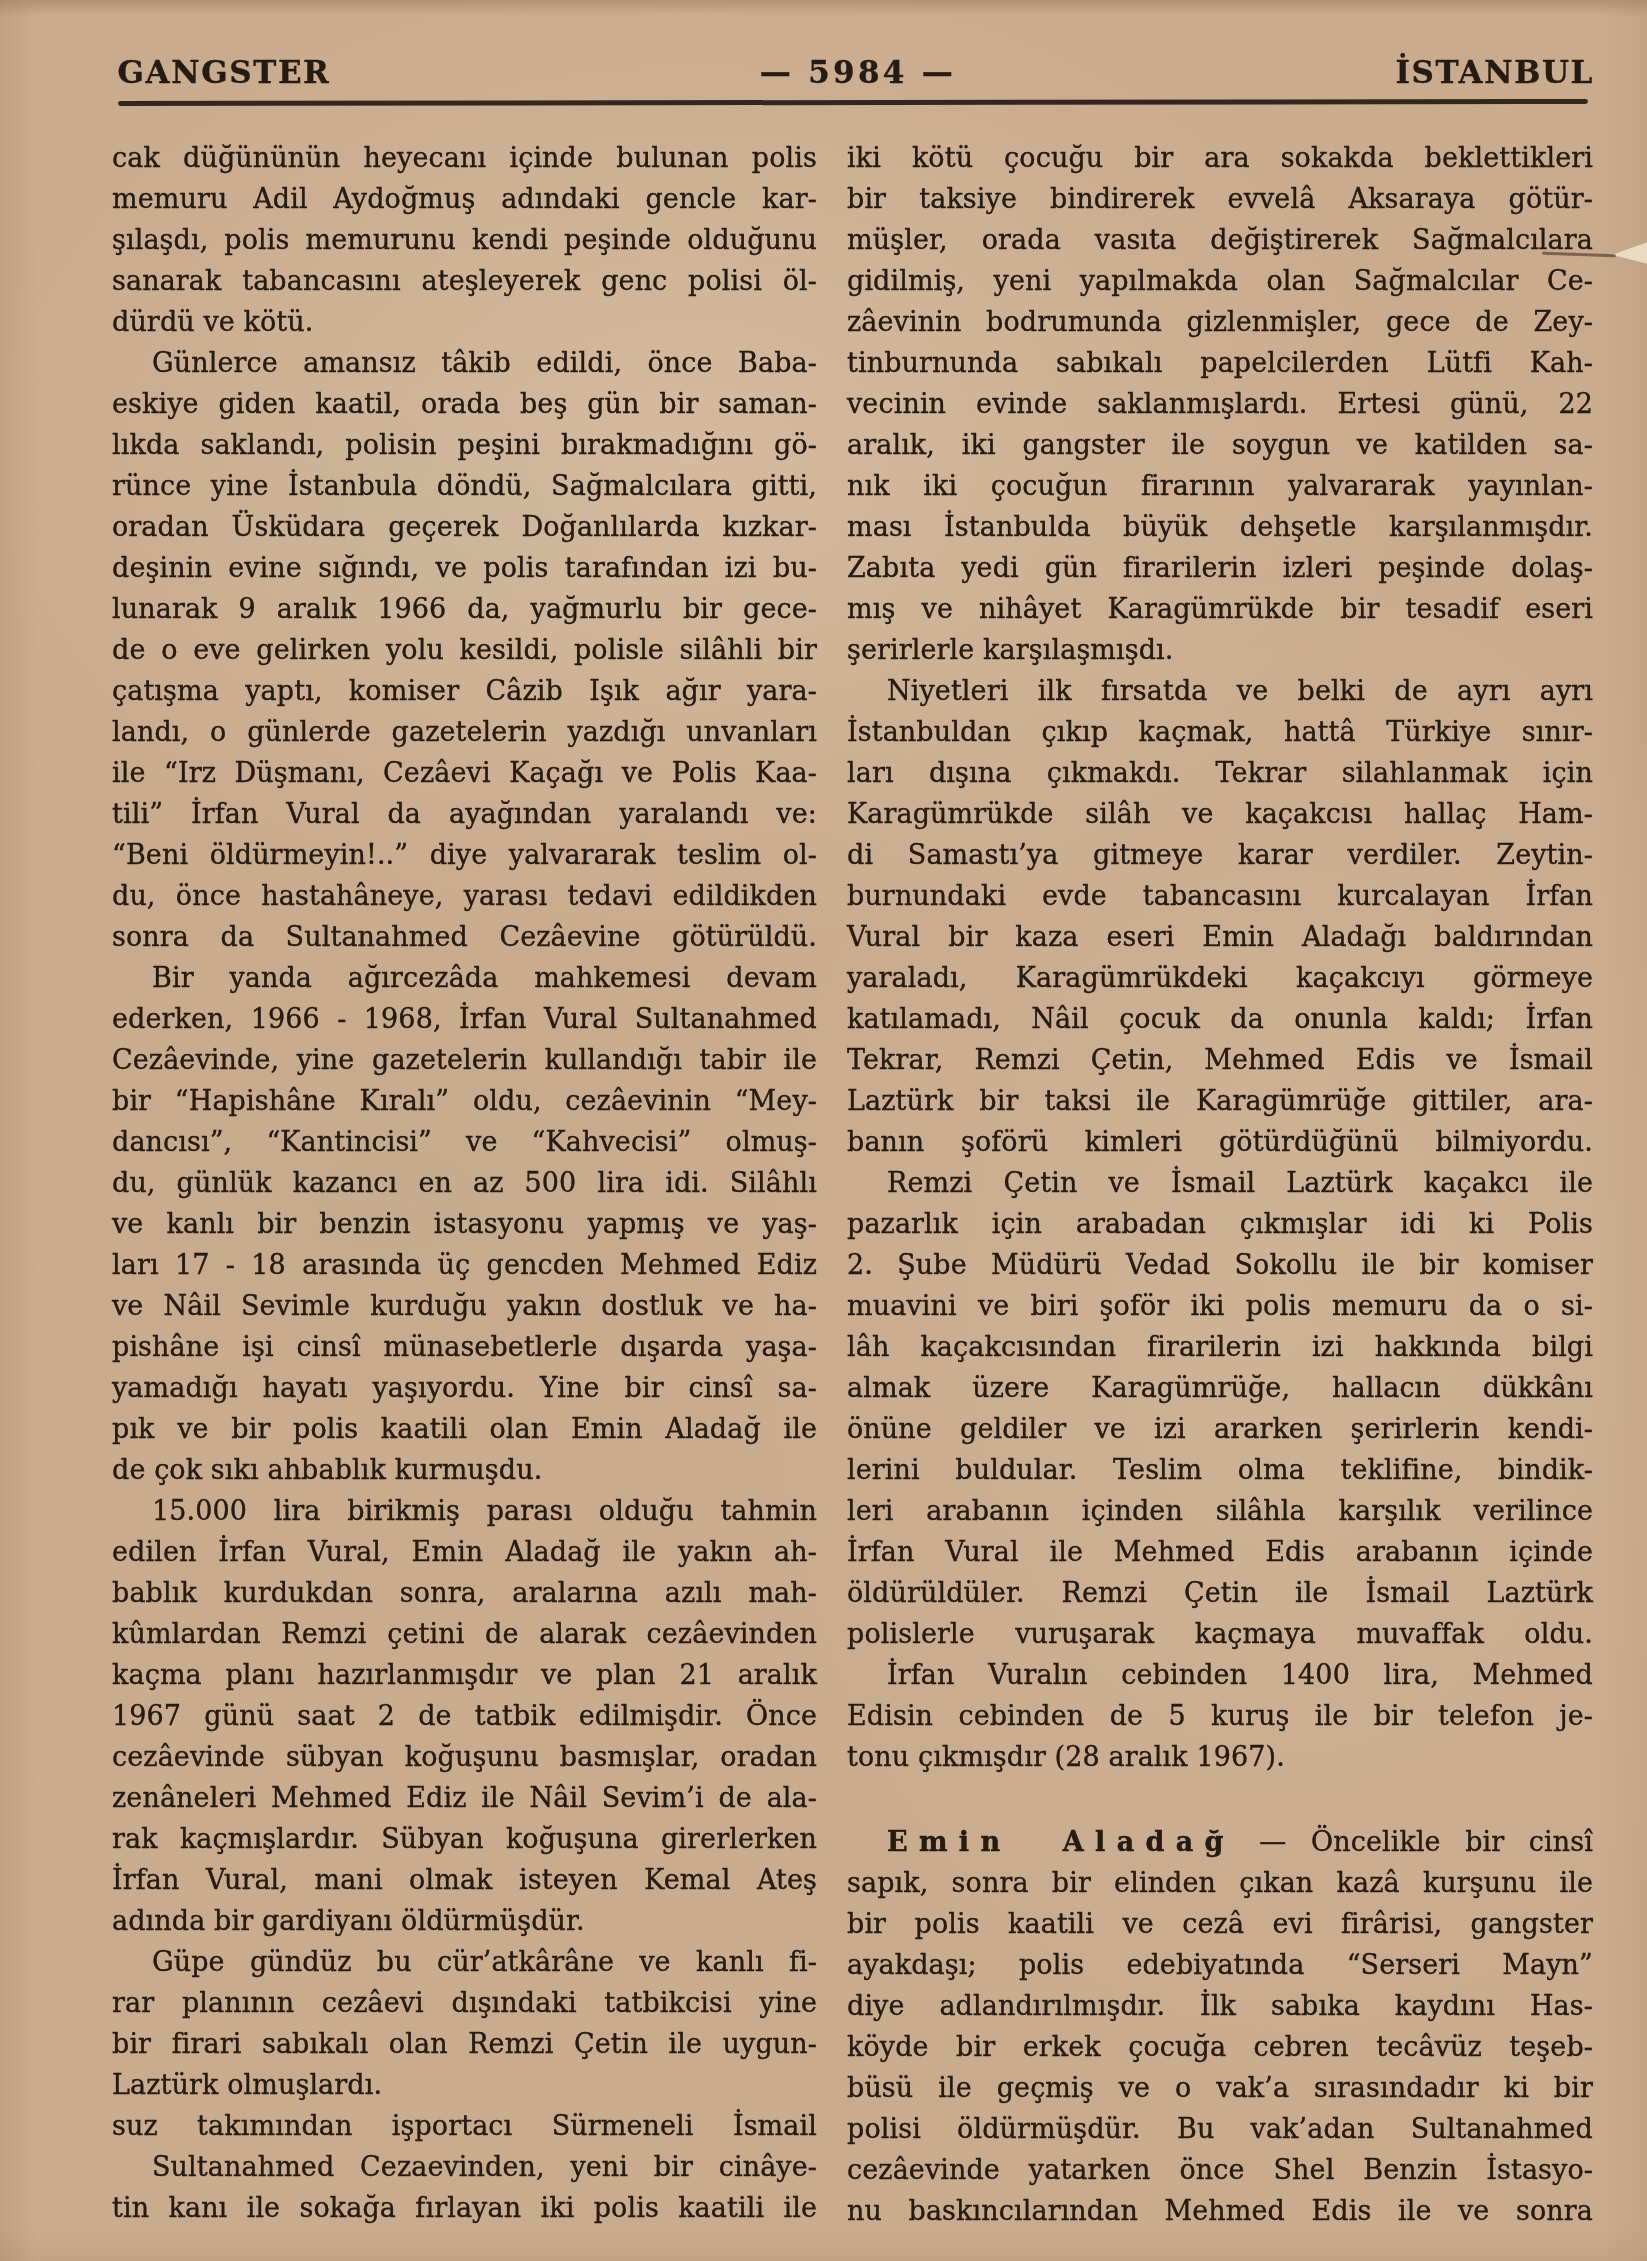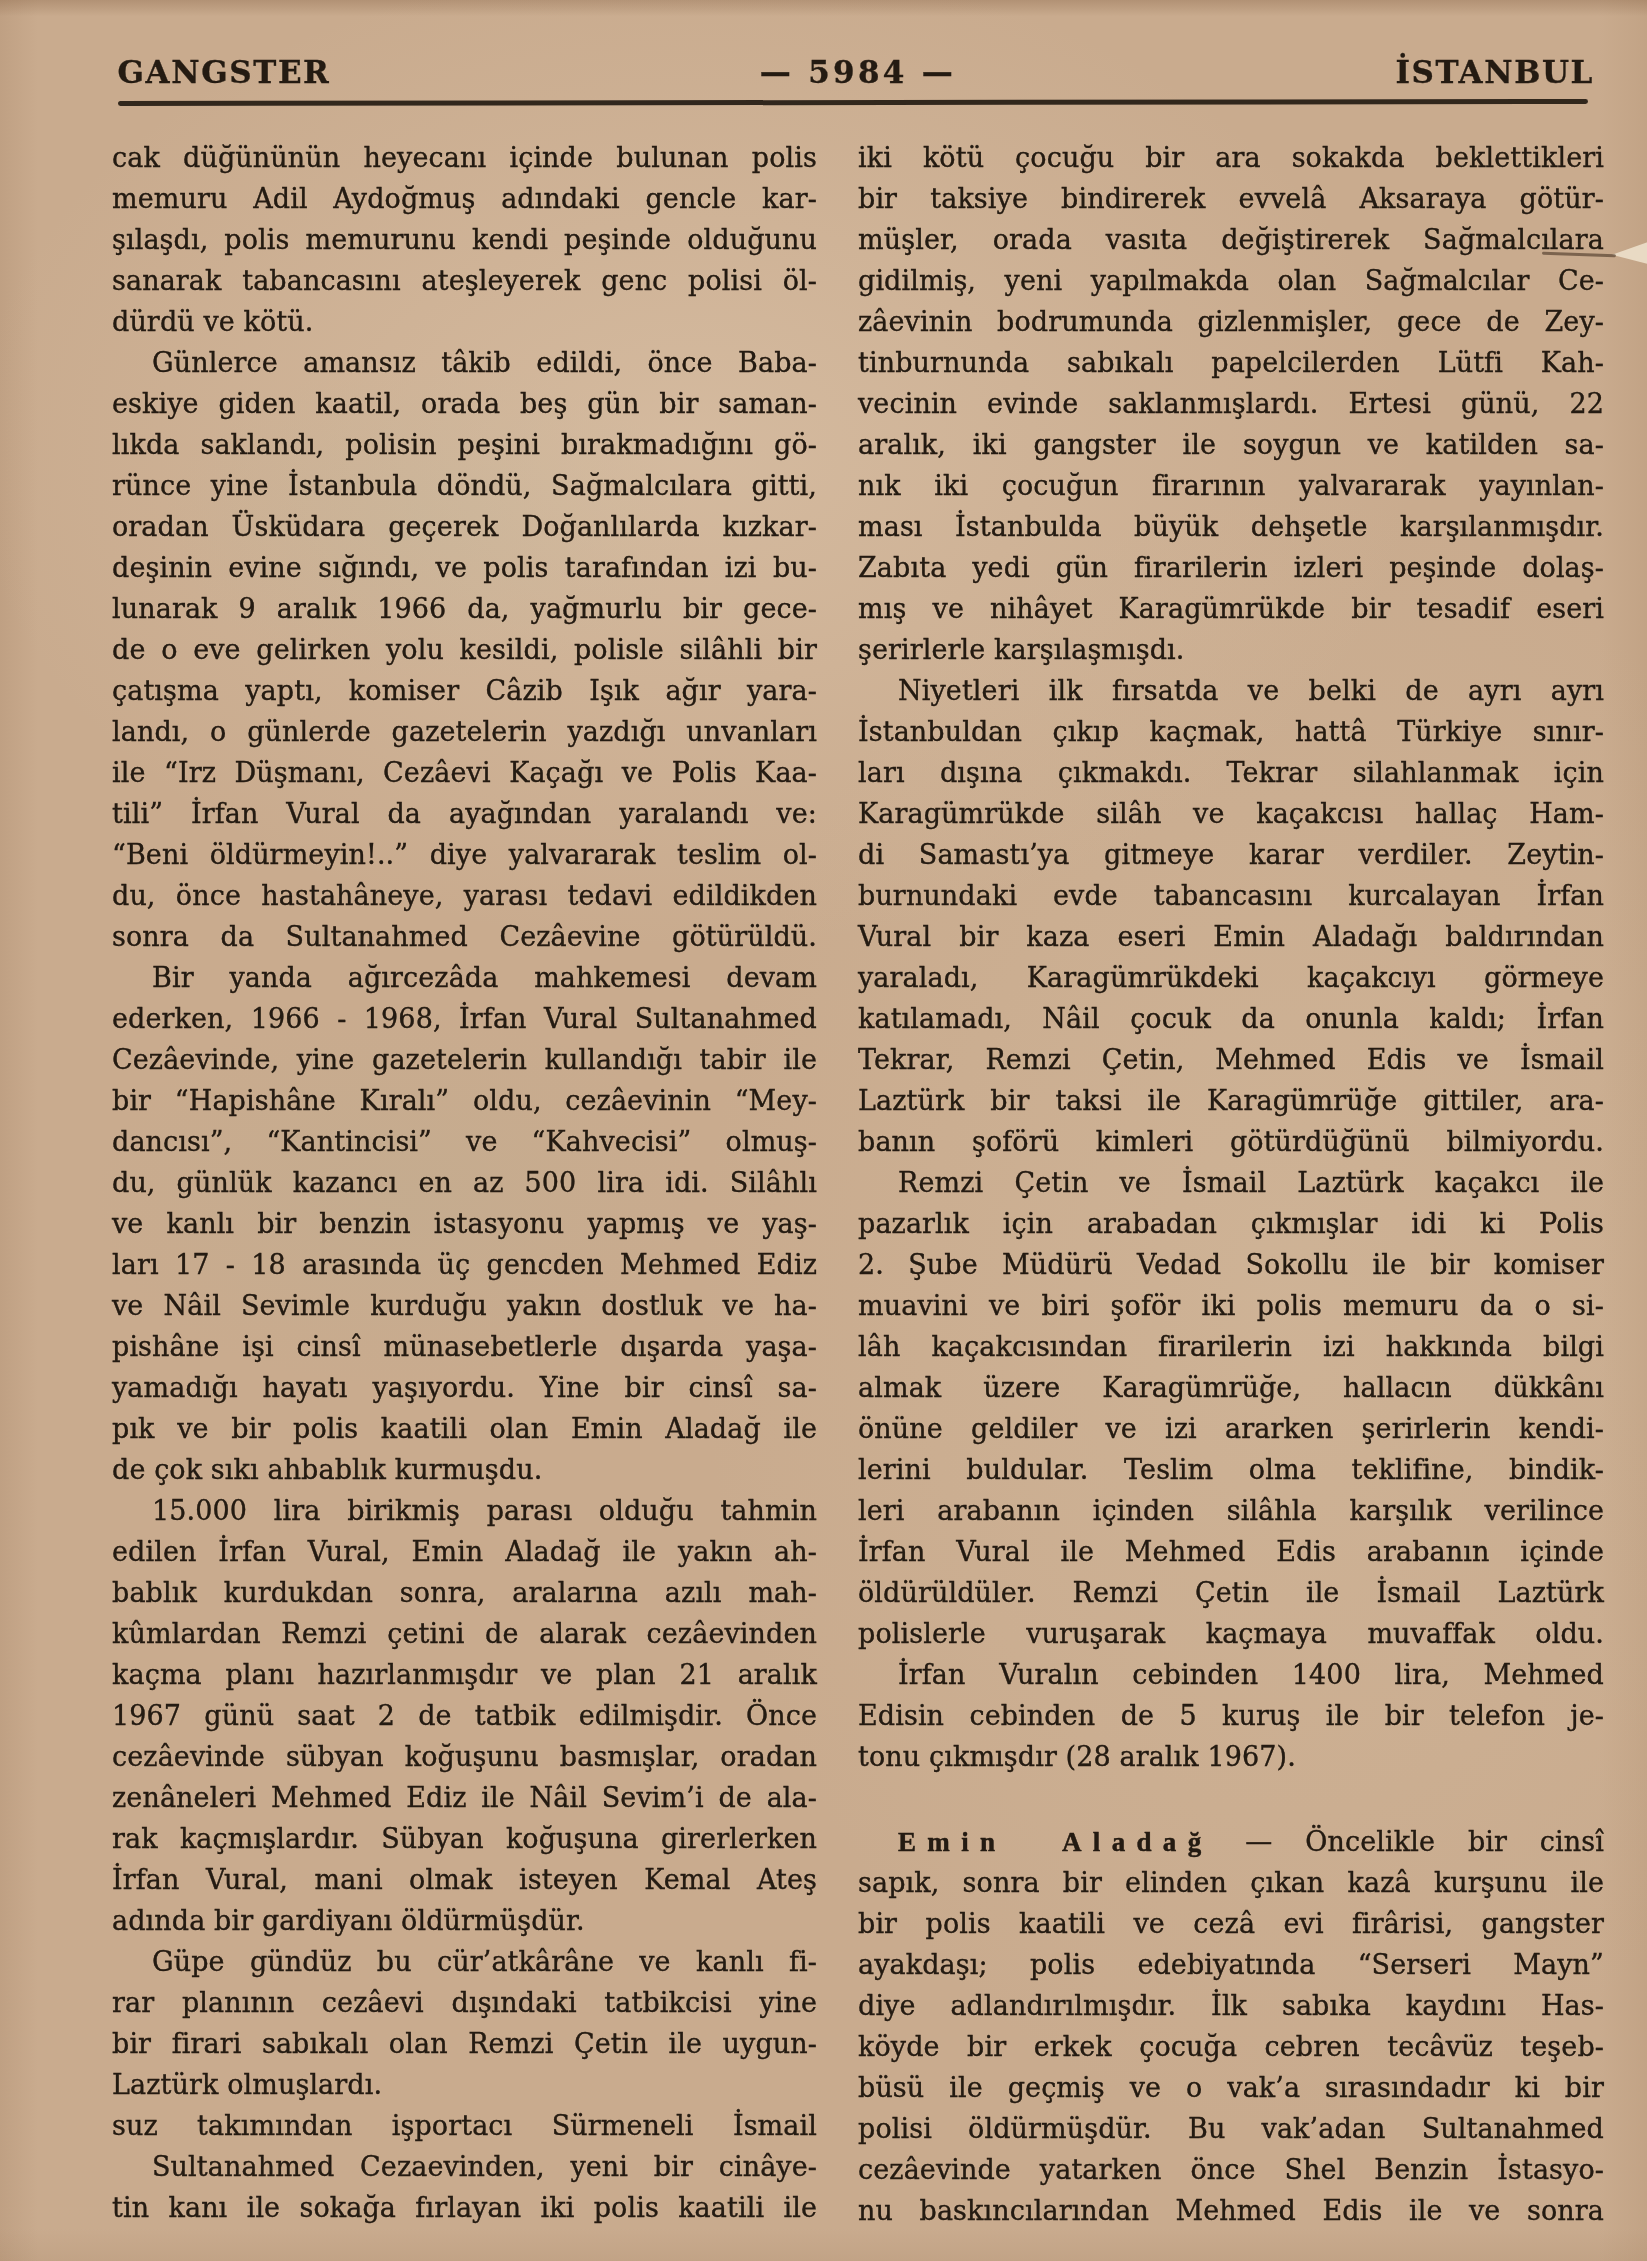--- a/index.html
+++ b/index.html
@@ -20,31 +20,31 @@
   }
   .header{position:absolute;top:56px;left:112px;right:54px;height:33px;
     font-size:31px;line-height:32px;font-weight:bold;letter-spacing:1.6px;
     -webkit-text-stroke:0.3px currentColor;}
   .header .h-left{position:absolute;left:5.5px;top:0;}
   .header .h-center{position:absolute;left:10px;right:0;text-align:center;top:0;letter-spacing:3.3px;}
   .header .h-right{position:absolute;right:0;top:0;}
   .rule{position:absolute;top:100px;left:118px;right:60px;height:4.9px;
     background:var(--ink,#241b12);border-radius:2.7px;opacity:0.92;
     transform:rotate(-0.08deg);}
-  .columns{position:absolute;top:137px;left:112px;display:flex;gap:41px;}
+  .columns{position:absolute;top:137px;left:112px;display:flex;gap:30px;}
   .col{font-size:27px;letter-spacing:0.1px;
     -webkit-text-stroke:0.3px currentColor;
     text-shadow:0 0 0.5px rgba(36,27,18,0.35);}
   .col.left{width:705px;}
   .col.right{width:746px;}
   .line{height:41px;line-height:41px;text-align:justify;text-align-last:justify;}
   .line.indent{padding-left:40px;}
   .line.end{text-align-last:left;}
   .line.gap{margin-top:44px;}
-  .entry-name{font-weight:bold;letter-spacing:0.42em;word-spacing:0.55em;font-family:Liberation Serif, serif;
+  .entry-name{font-weight:bold;letter-spacing:0.42em;word-spacing:0.55em;
     -webkit-text-stroke:0.4px currentColor;}
   .tear{position:absolute;right:0;top:242px;width:36px;height:22px;
     background:#e9dac4;clip-path:polygon(100% 0, 100% 100%, 0 58%);}
   .tear-crack{position:absolute;right:32px;top:253px;width:74px;height:2.7px;
     background:rgba(58,40,26,0.55);border-radius:1.6px;transform:rotate(2deg);}
 </style>
 </head>
 <body>
 
 <div id="page" style="--paper: #c9ab8e; --ink: #241b12;">

